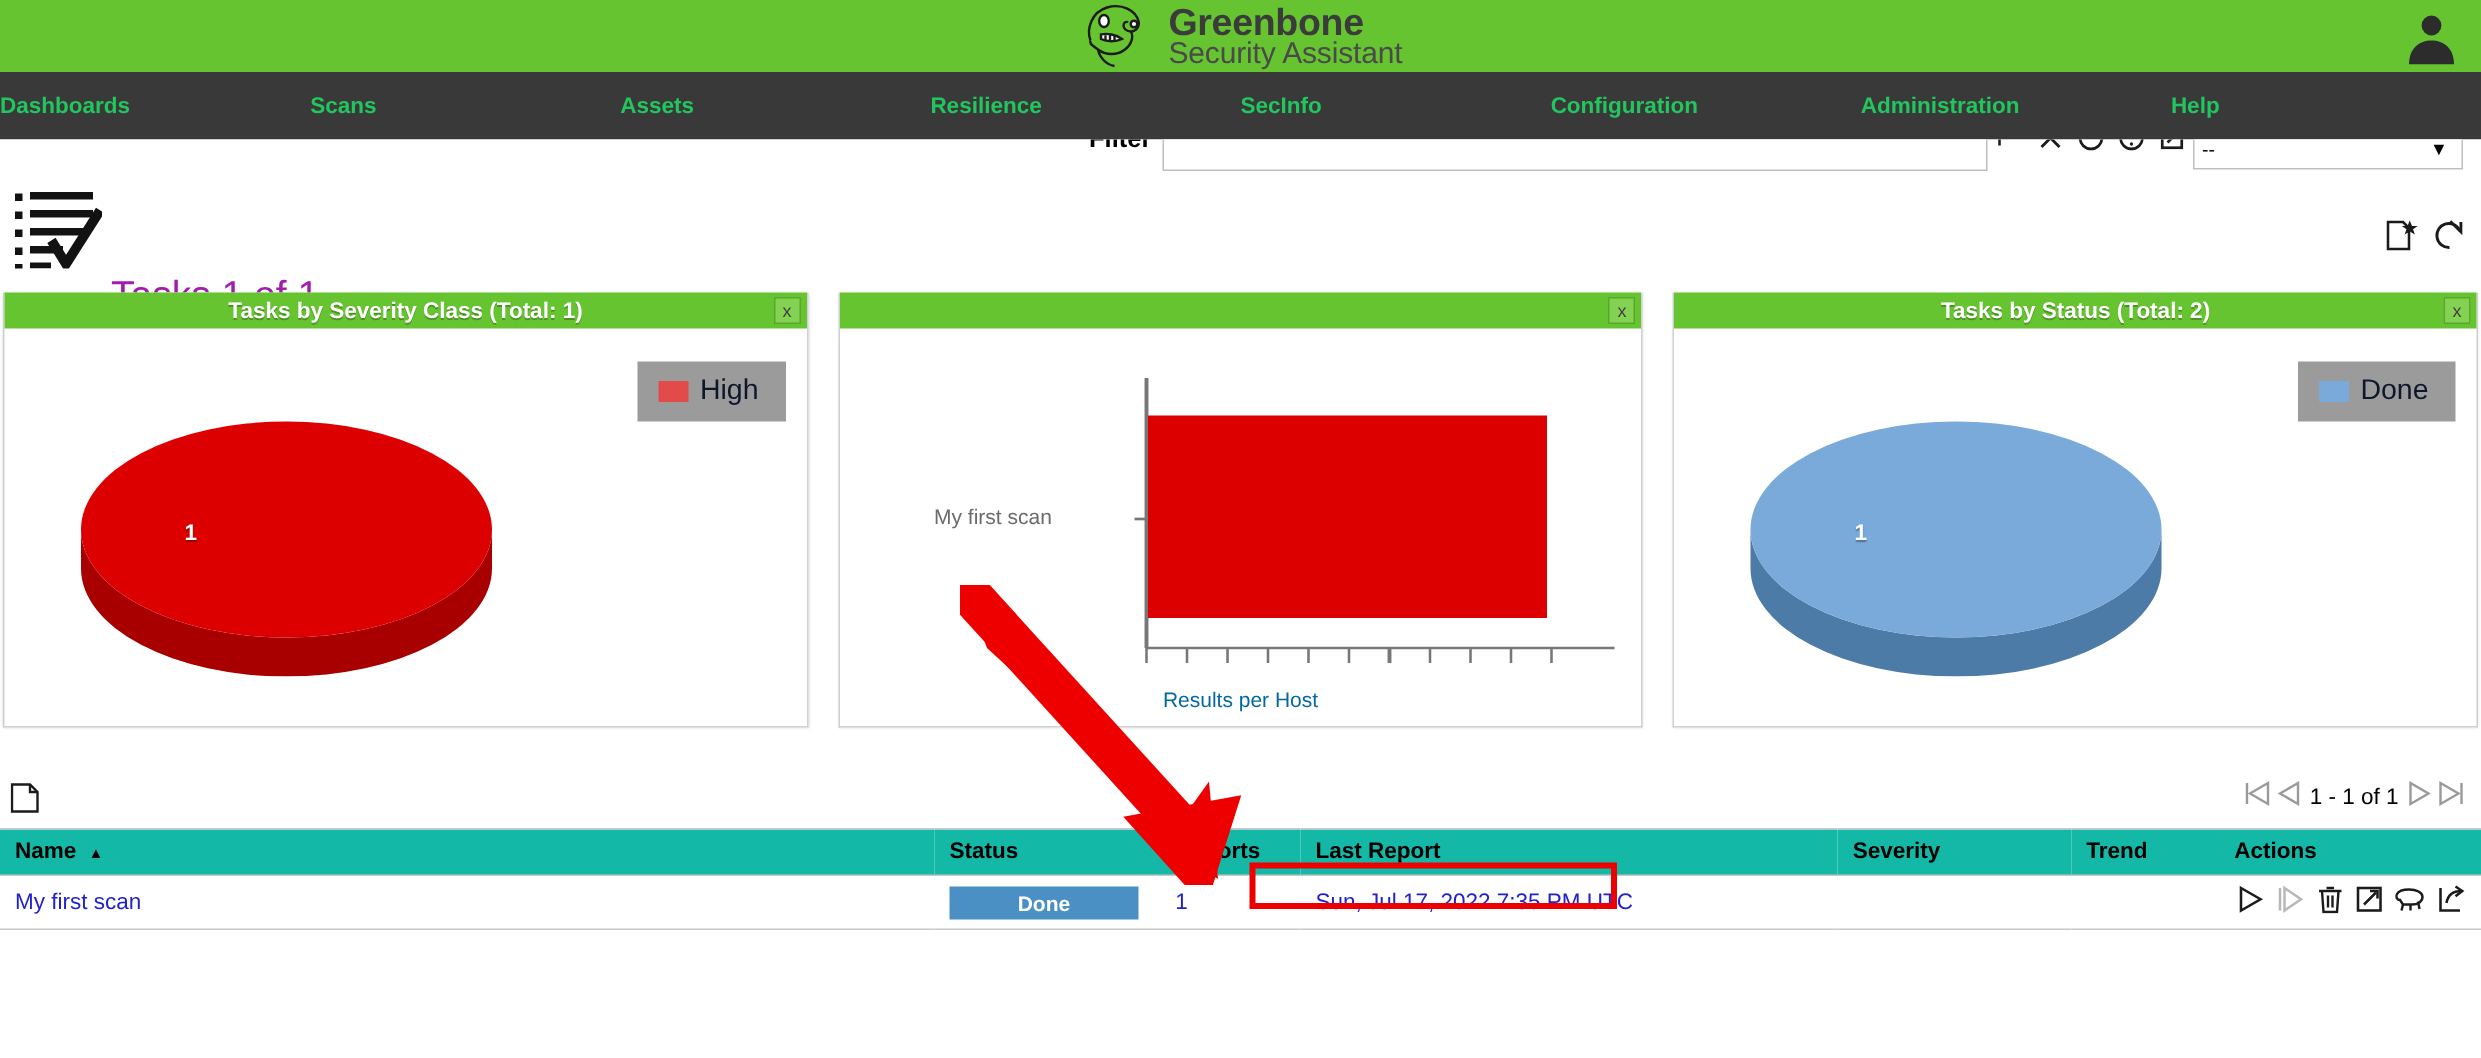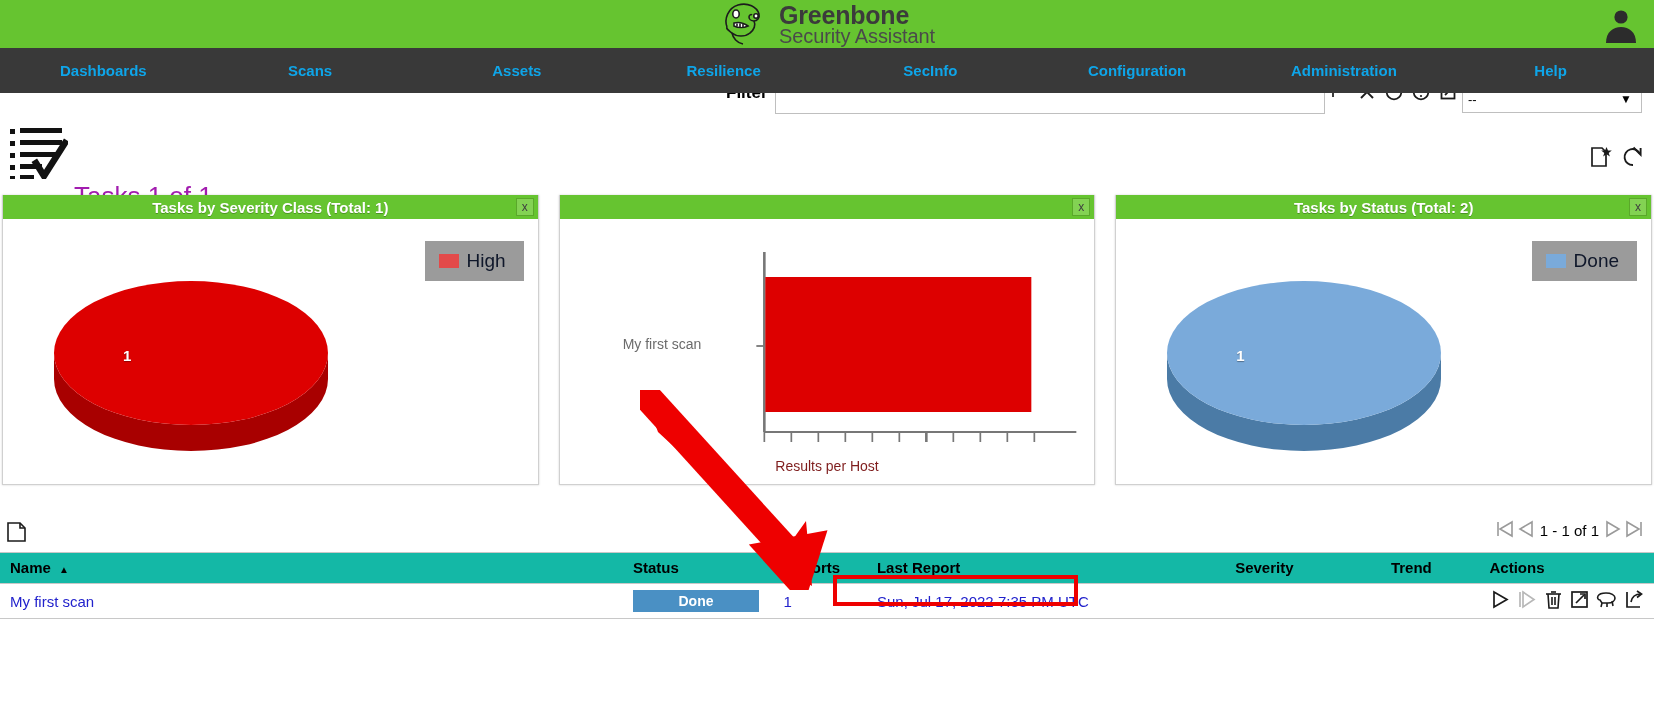--- a/index.html
+++ b/index.html
@@ -31,22 +31,22 @@
     position: absolute; right: 14px; top: 5px; width: 38px; height: 38px;
   }
 
   
   .navbar {
     position: absolute; left: 0; top: 48px; width: 1654px; height: 45px;
     background: #393939;
     display: flex; align-items: center;
   }
   .nav-item {
-    flex: 1 1 0; text-align: center;
-    color: #0ea5e9; font-size: 15px; font-weight: bold;
+    flex: 1 1 0; text-align: left;
+    color: #22c55e; font-size: 15px; font-weight: bold;
     cursor: pointer; white-space: nowrap;
   }
 
   
   .filterbar {
     position: absolute; left: 0; top: 93px; width: 1654px; height: 26px;
     background: #ffffff;
     overflow: hidden;
   }
   .filter-label {
@@ -379,21 +379,21 @@
           <line x1="348" y1="213" x2="348" y2="223" stroke-width="2.6"></line>
           <line x1="375" y1="213" x2="375" y2="223"></line>
           <line x1="402" y1="213" x2="402" y2="223"></line>
           <line x1="429" y1="213" x2="429" y2="223"></line>
           <line x1="456" y1="213" x2="456" y2="223"></line>
         </g>
 
         <line x1="178" y1="127" x2="186" y2="127" stroke="#777" stroke-width="1.8"></line>
       </svg>
       <span style="position:absolute; left:63px; top:117px; font-size:14px; color:#6b6b6b;">My first scan</span>
-      <span style="position:absolute; left:0; right:0; top:239px; text-align:center; font-size:14px; color:#7f1d1d;">Results per Host</span>
+      <span style="position:absolute; left:0; right:0; top:239px; text-align:center; font-size:14px; color:#0369a1;">Results per Host</span>
     </div>
   </div>
 
   <div class="panel">
     <div class="panel-head">
       <span class="panel-title">Tasks by Status (Total: 2)</span>
       <span class="panel-close">x</span>
     </div>
     <div class="panel-body">
       <div class="legend" style="right:14px; top:22px;">

